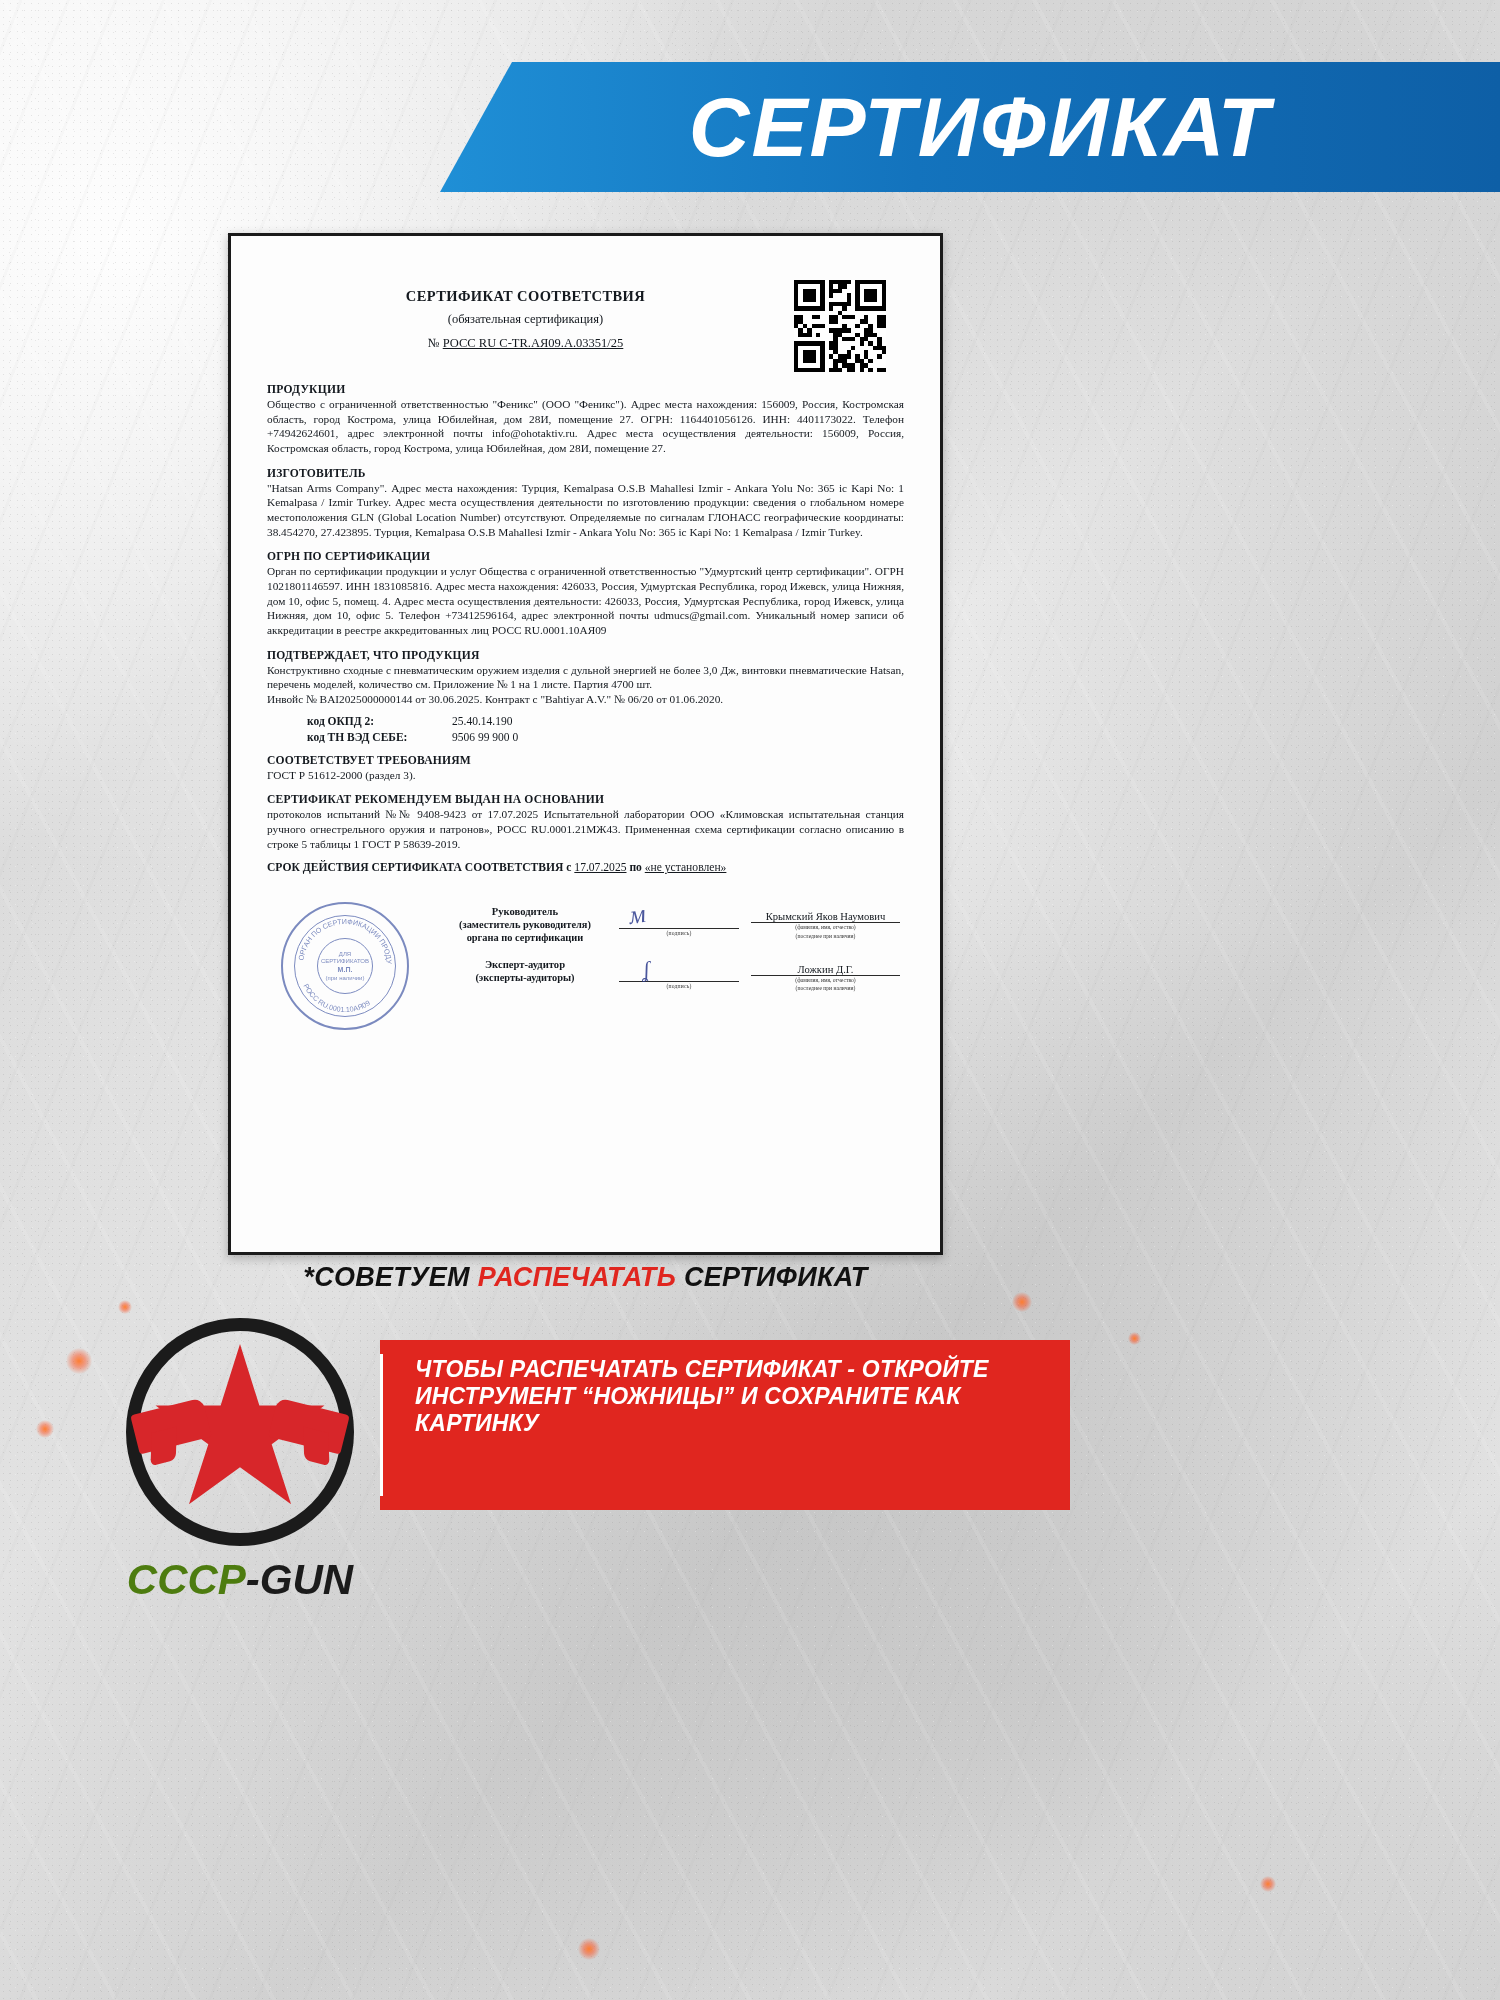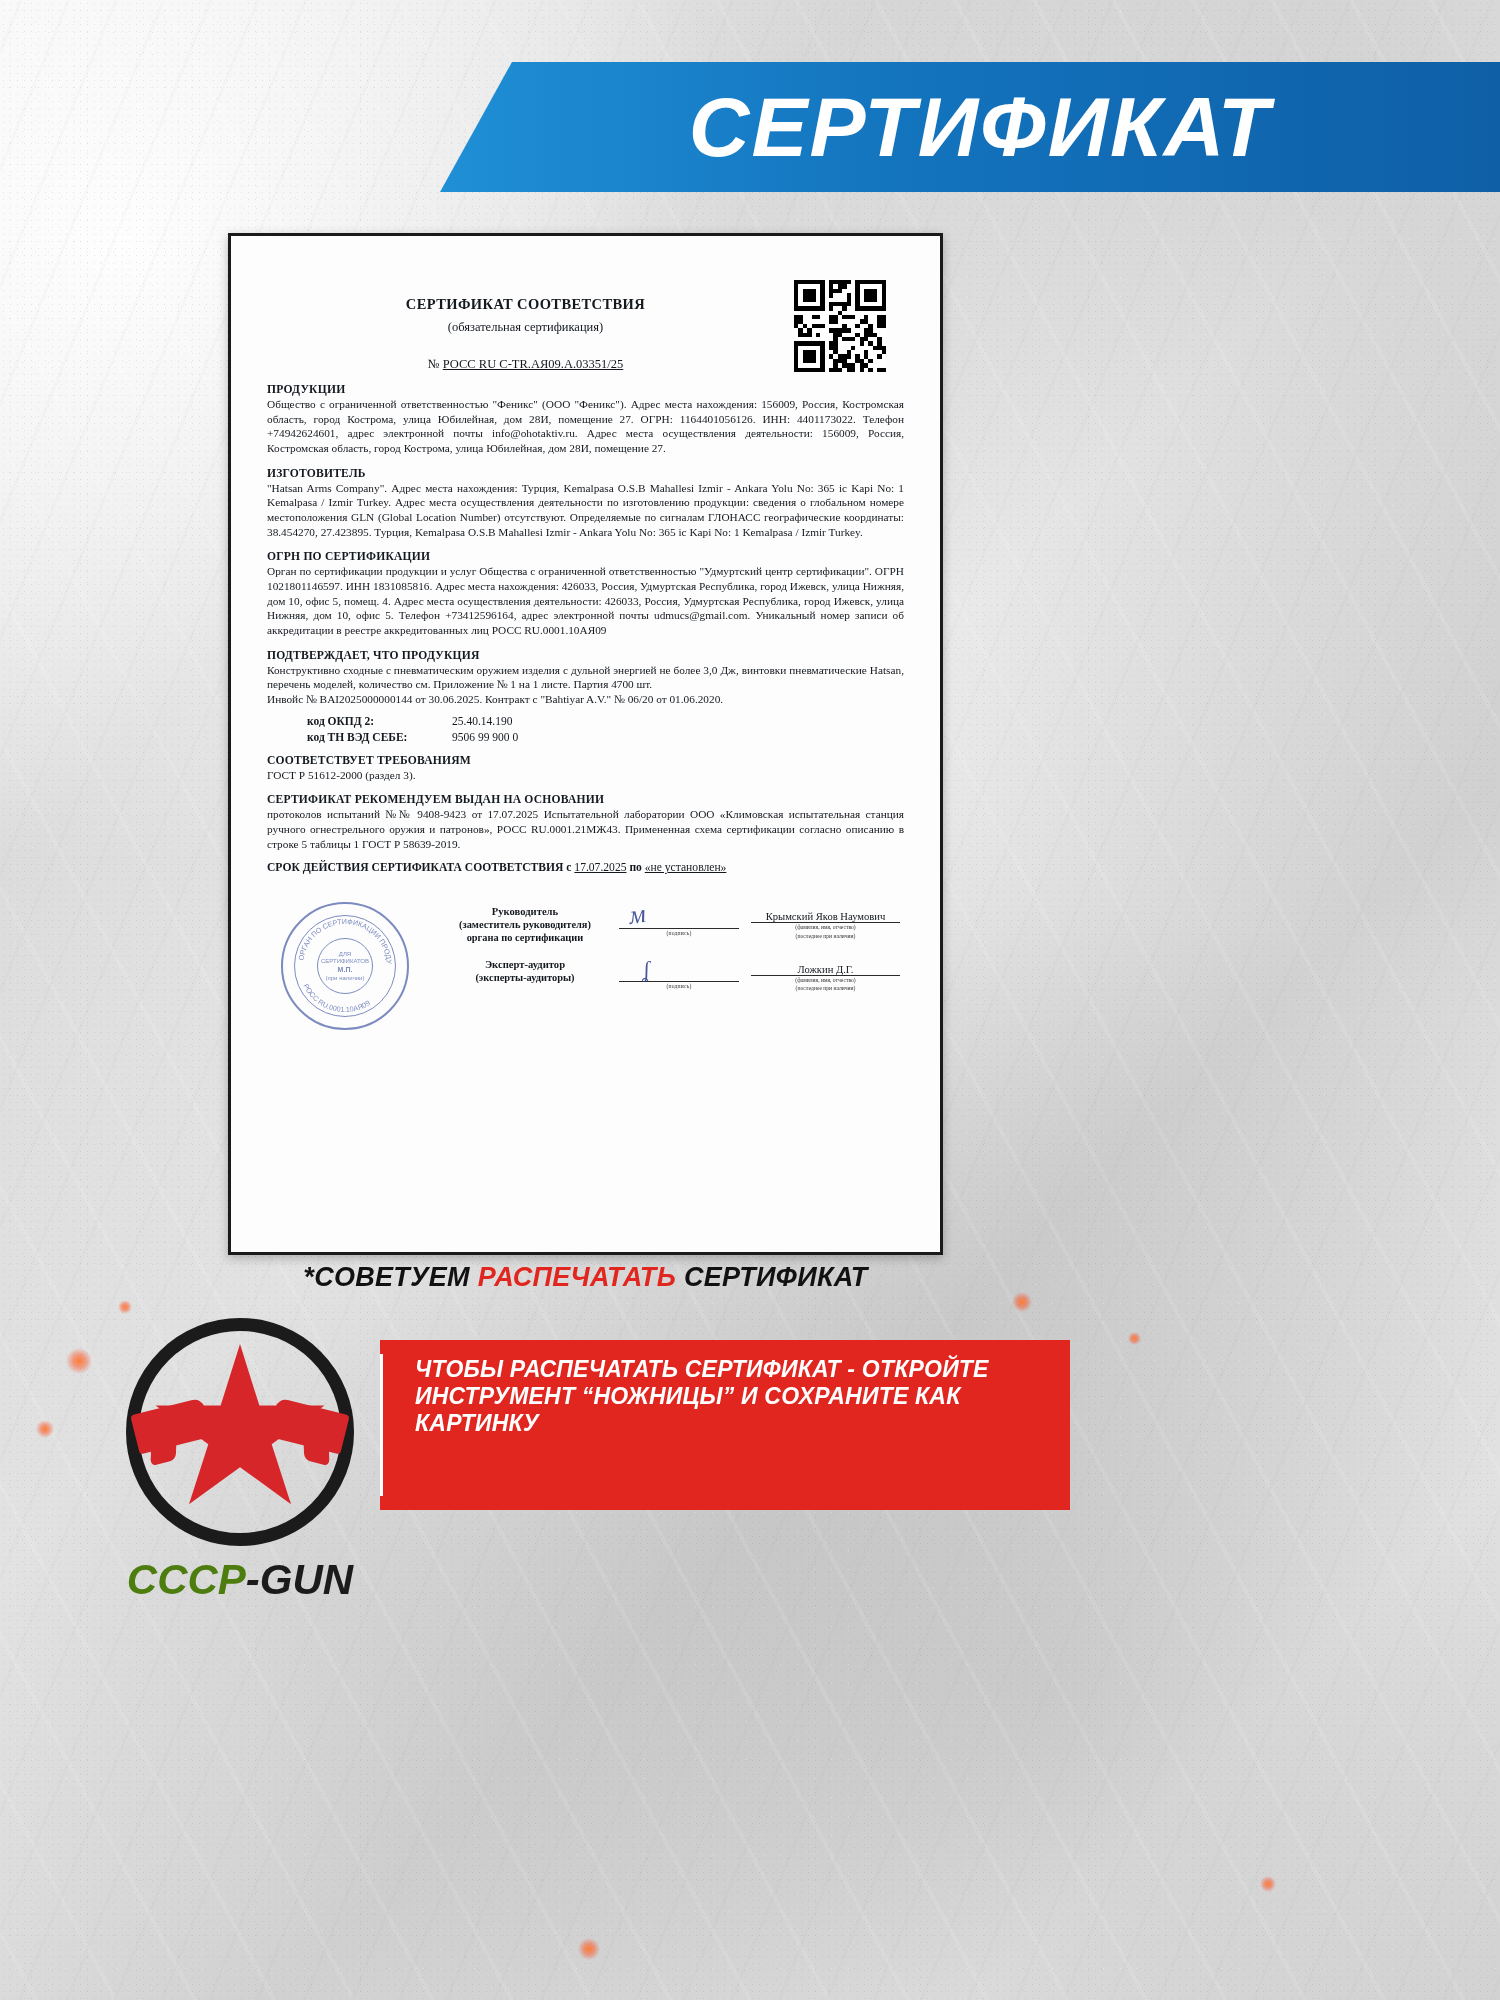--- a/index.html
+++ b/index.html
@@ -87,41 +87,41 @@
     border: 3px solid #1a1a1a;
     box-shadow: 0 3px 10px rgba(0,0,0,0.25);
     box-sizing: border-box;
     padding: 40px 36px 10px 36px;
     font-family: "Liberation Serif", serif;
     color: #14191f;
   }
 
   .cert-top {
     display: flex;
-    align-items: flex-end;
+    align-items: flex-start;
     justify-content: space-between;
   }
   .cert-head-text {
     flex: 1;
     text-align: center;
     padding-top: 12px;
     padding-right: 10px;
   }
   .cert-title {
     font-size: 14.5px;
     font-weight: bold;
     letter-spacing: 0.4px;
   }
   .cert-subtitle {
     font-size: 12.5px;
     margin-top: 7px;
   }
   .cert-number {
     font-size: 12.5px;
-    margin-top: 22px;
+    margin-top: 9px;
   }
   .cert-number u { text-decoration: underline; }
 
   
   .qr {
     width: 92px;
     height: 92px;
     flex: 0 0 92px;
     background-color: #ffffff;
     display: grid;

